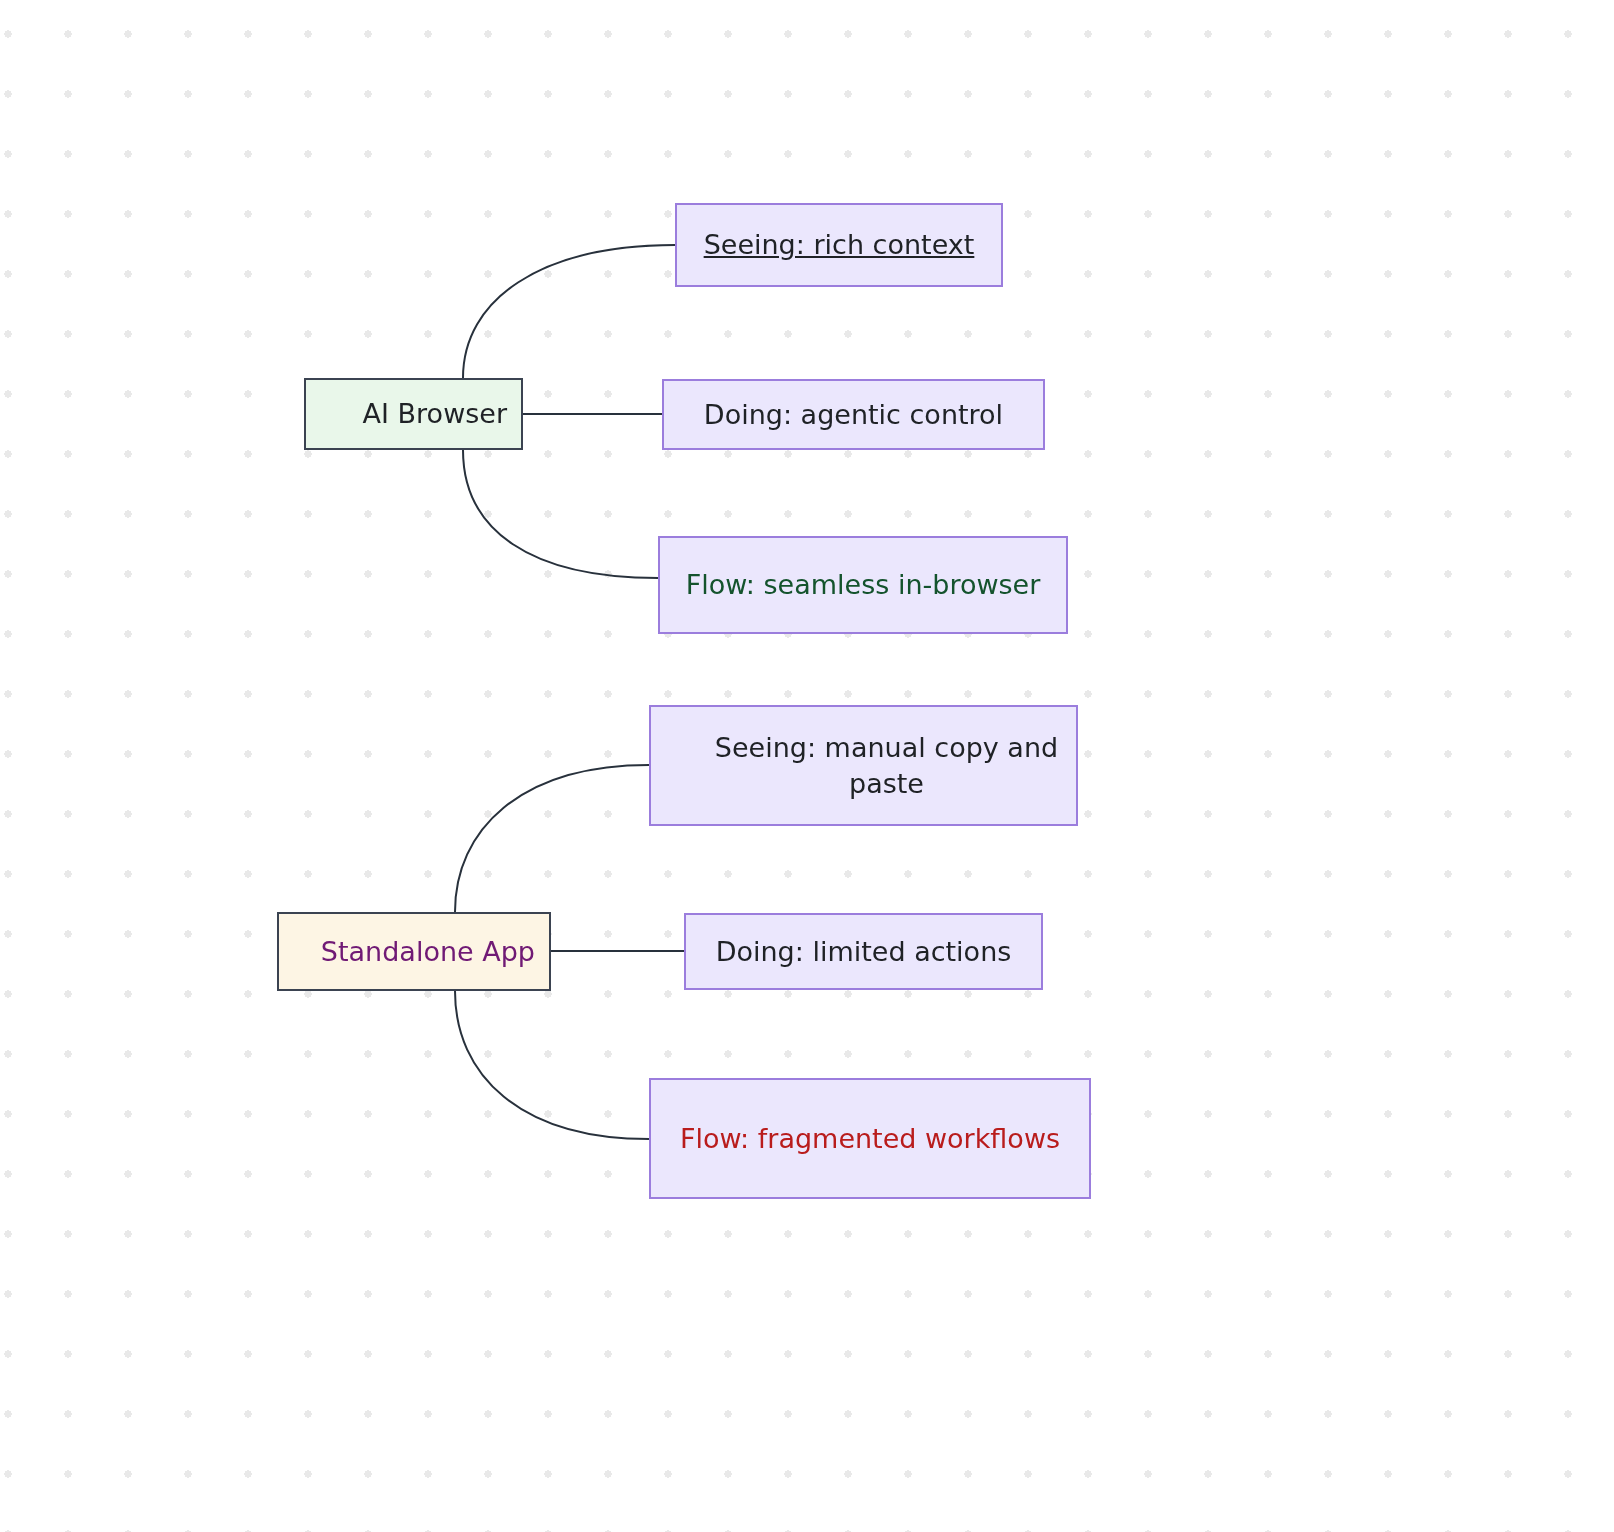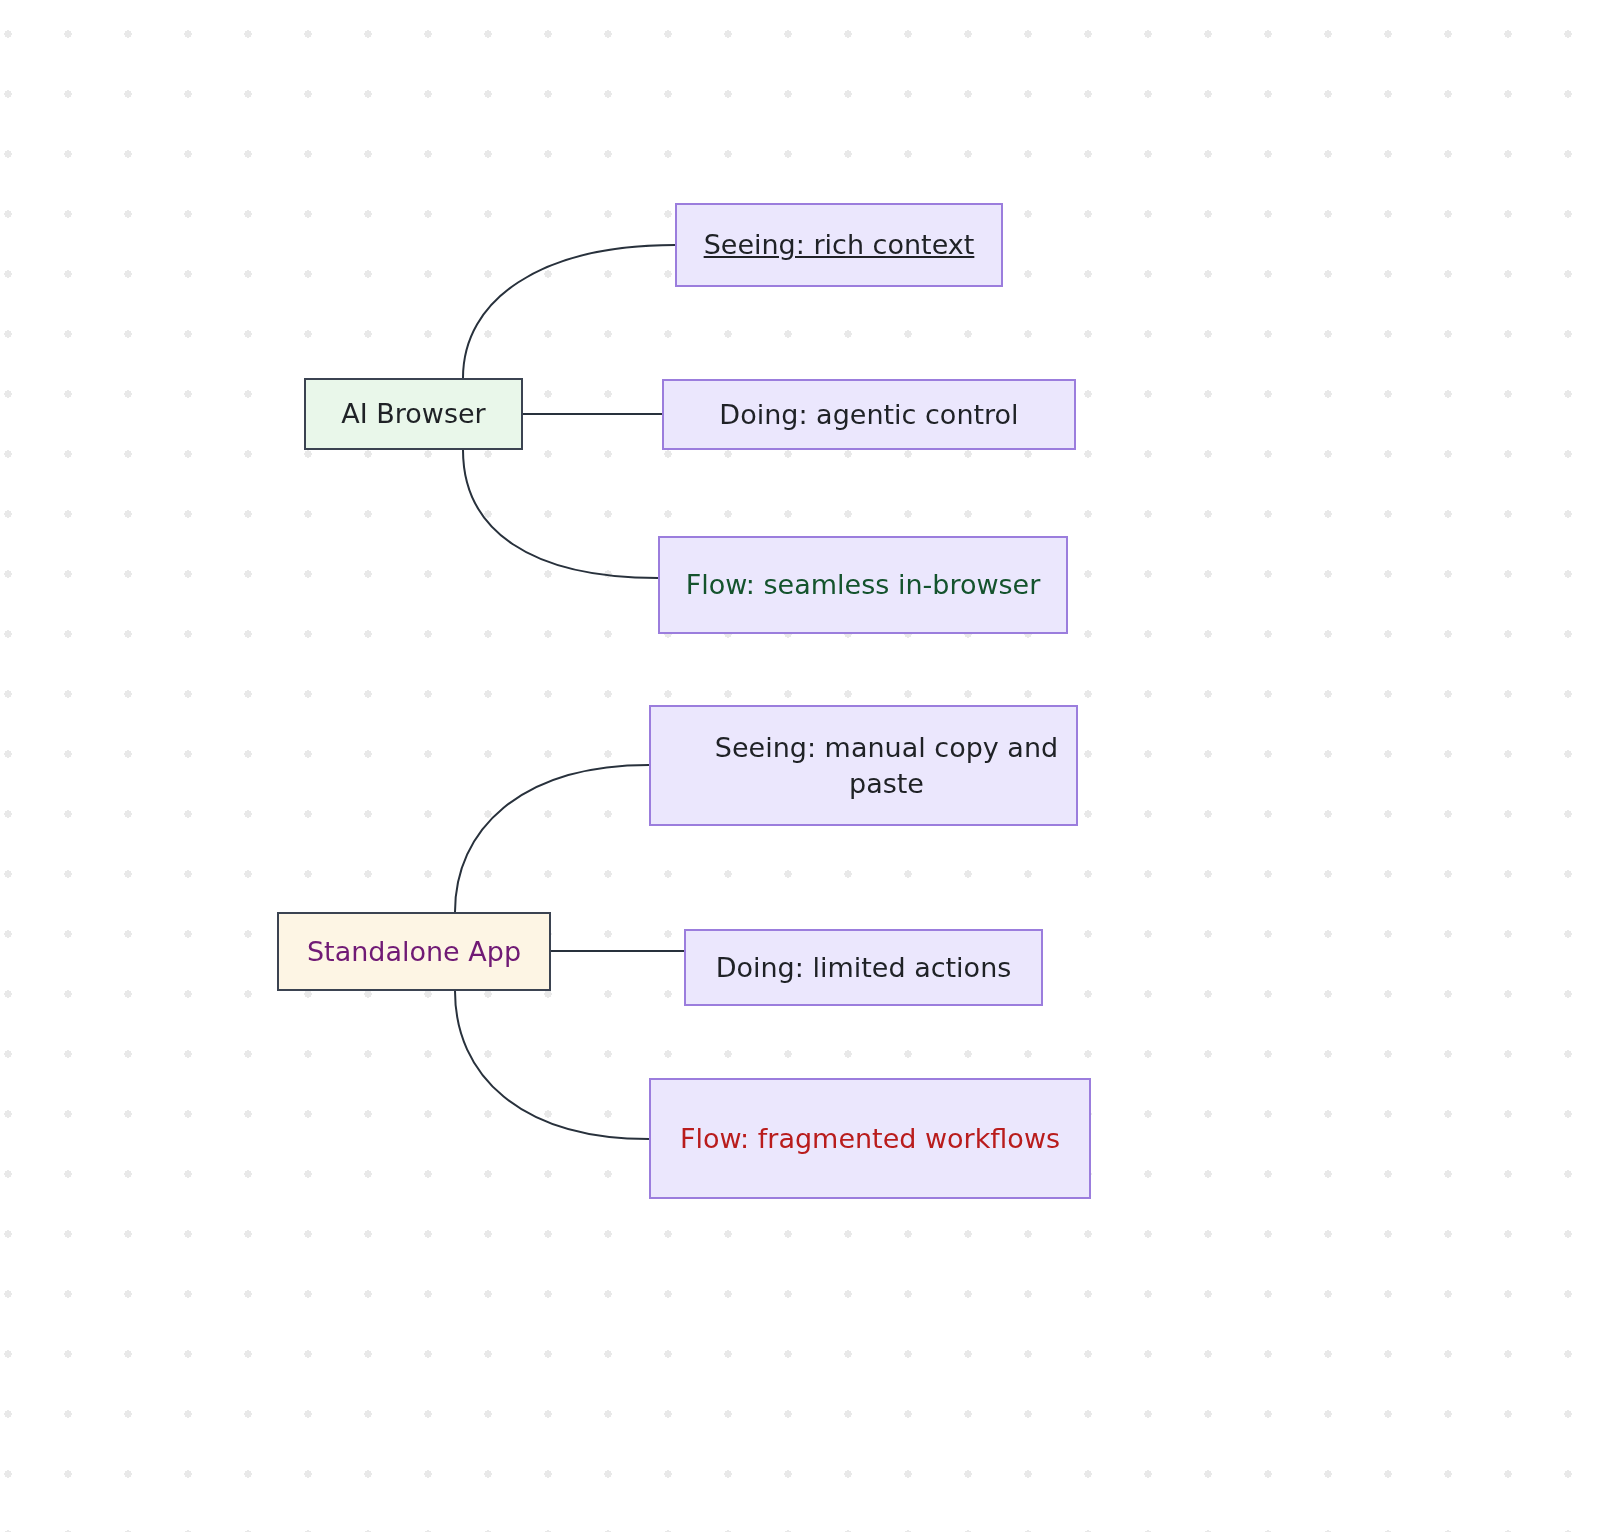--- a/index.html
+++ b/index.html
@@ -33,20 +33,21 @@
     align-items: center;
     justify-content: center;
     text-align: center;
     color: #1f2226;
     line-height: 1.32;
   }
   .node-root {
     background: #e9f7ea;
     border: 2px solid #3b4351;
     font-size: 27px;
+    justify-content: flex-end;
   }
   .node-root.warm {
     background: #fdf5e4;
   }
   .node-leaf {
     background: #ebe7fd;
     border: 2px solid #9b7ddd;
     font-size: 27px;
   }
   .node-label {
@@ -69,37 +70,37 @@
   </svg>
 
   <div class="node node-root" style="left: 304px; top: 378px; width: 219px; height: 72px; background: rgb(233, 247, 234); border-color: rgb(59, 67, 81); color: rgb(31, 34, 38);">
     <span class="node-label">AI Browser</span>
   </div>
 
   <div class="node node-leaf" style="left: 675px; top: 203px; width: 328px; height: 84px; background: rgb(235, 231, 253); border-color: rgb(155, 125, 221); color: rgb(31, 34, 38); text-decoration: underline;">
     <span class="node-label">Seeing: rich context</span>
   </div>
 
-  <div class="node node-leaf" style="left: 662px; top: 379px; width: 414px; height: 71px; background: rgb(235, 231, 253); border-color: rgb(155, 125, 221); color: rgb(31, 34, 38);">
+  <div class="node node-leaf" style="left: 662px; top: 379px; width: 383px; height: 71px; background: rgb(235, 231, 253); border-color: rgb(155, 125, 221); color: rgb(31, 34, 38);">
     <span class="node-label">Doing: agentic control</span>
   </div>
 
   <div class="node node-leaf" style="left: 658px; top: 536px; width: 410px; height: 98px; background: rgb(235, 231, 253); border-color: rgb(155, 125, 221); color: #14532d;">
     <span class="node-label">Flow: seamless in-browser</span>
   </div>
 
   <div class="node node-root warm" style="left: 277px; top: 912px; width: 274px; height: 79px; background: rgb(253, 245, 228); border-color: rgb(59, 67, 81); color: #701a75;">
     <span class="node-label">Standalone App</span>
   </div>
 
   <div class="node node-leaf" style="left: 649px; top: 705px; width: 429px; height: 121px; background: rgb(235, 231, 253); border-color: rgb(155, 125, 221); color: rgb(31, 34, 38); padding-left: 46px;">
     <span class="node-label">Seeing: manual copy and paste</span>
   </div>
 
-  <div class="node node-leaf" style="left: 684px; top: 913px; width: 359px; height: 77px; background: rgb(235, 231, 253); border-color: rgb(155, 125, 221); color: rgb(31, 34, 38); margin-top: 16px;">
+  <div class="node node-leaf" style="left: 684px; top: 913px; width: 359px; height: 77px; background: rgb(235, 231, 253); border-color: rgb(155, 125, 221); color: rgb(31, 34, 38);">
     <span class="node-label">Doing: limited actions</span>
   </div>
 
   <div class="node node-leaf" style="left: 649px; top: 1078px; width: 442px; height: 121px; background: rgb(235, 231, 253); border-color: rgb(155, 125, 221); color: #b91c1c;">
     <span class="node-label">Flow: fragmented workflows</span>
   </div>
 
 </div>
 
 </body></html>

